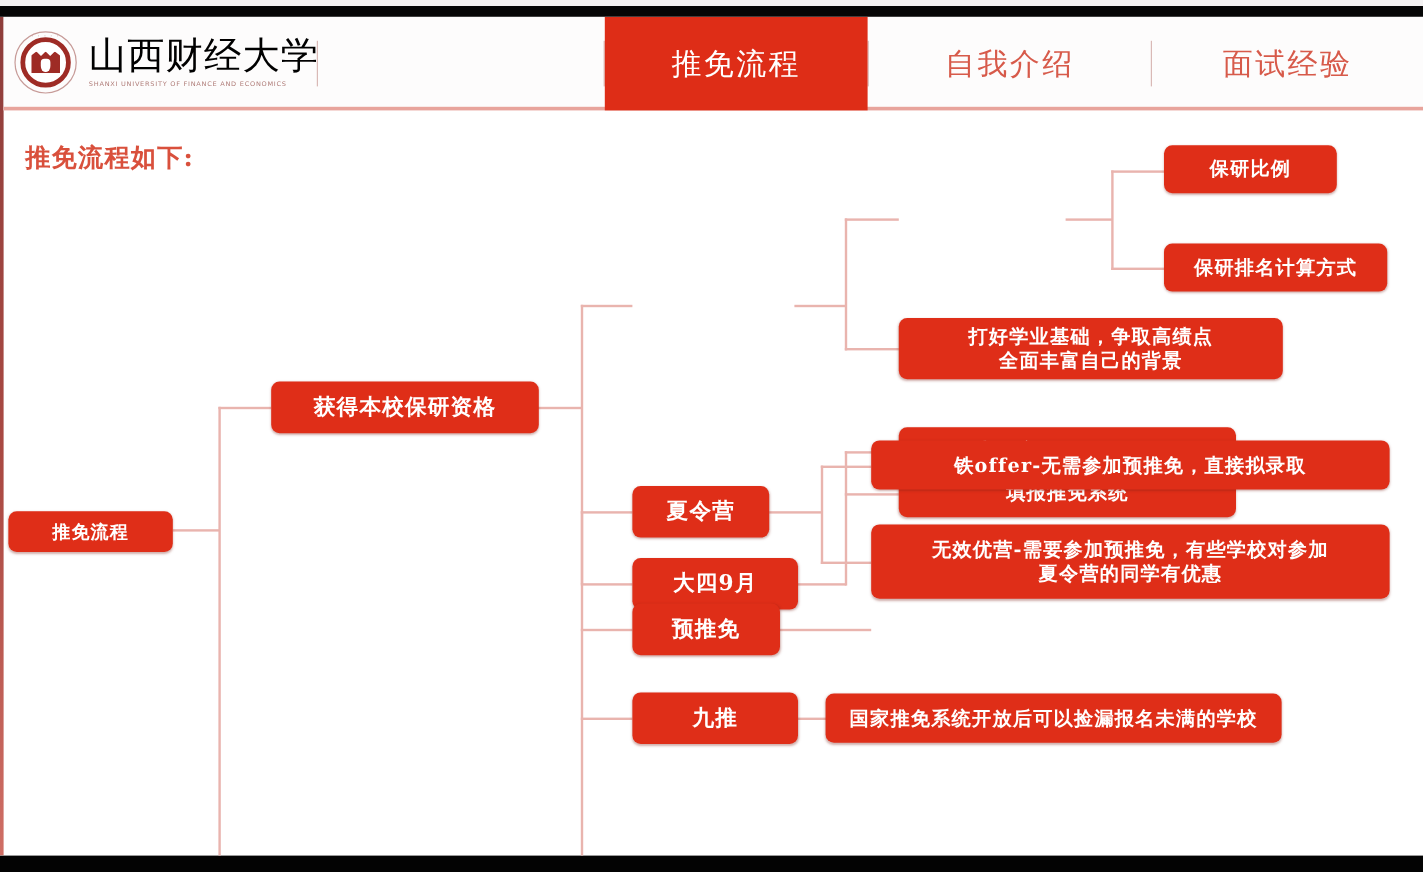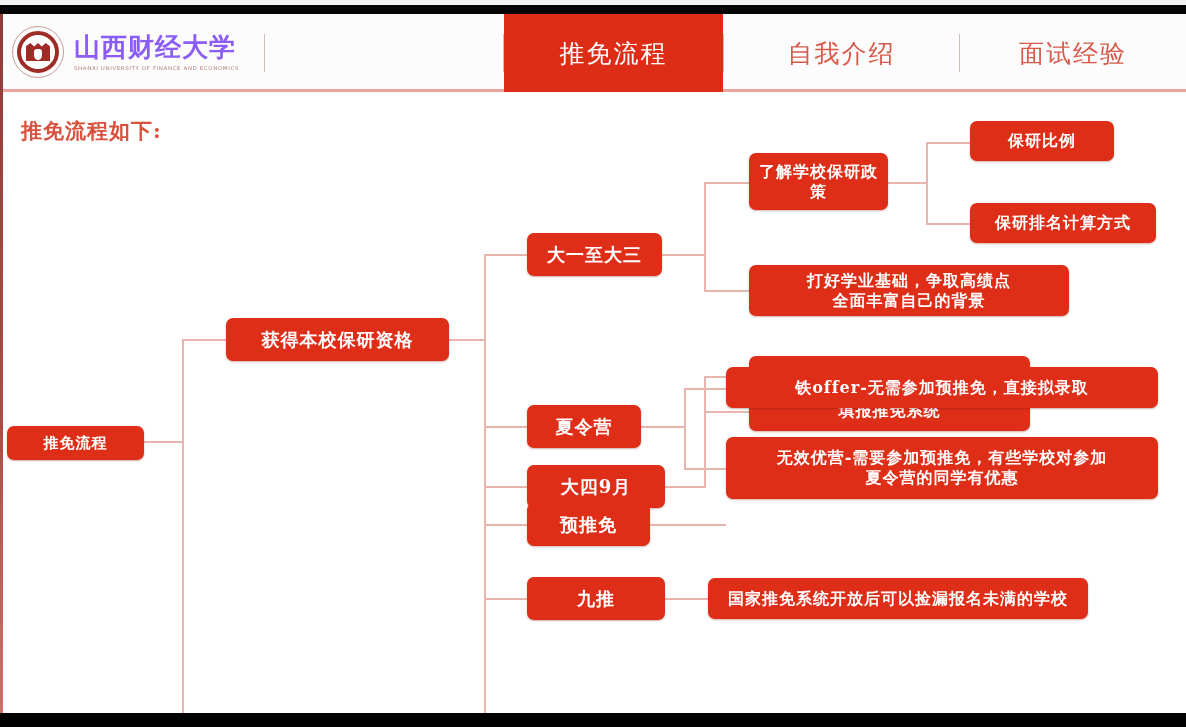--- a/index.html
+++ b/index.html
@@ -90,23 +90,23 @@
     font-size: 5px; color: #c08f8c;
     text-align: center; line-height: 8px; letter-spacing: 1px;
     white-space: nowrap; overflow: hidden;
   }
   .logo-text {
     margin-left: 9px;
     display: flex; flex-direction: column; justify-content: center;
   }
   .logo-cn {
     font-family: "DejaVu Serif", "Liberation Serif", serif;
-    font-size: 26px;
-    font-weight: 700;
-    color: #8b5cf6;
+    font-size: 31px;
+    font-weight: 400;
+    color: #000000;
     letter-spacing: 1px;
     line-height: 1.1;
     white-space: nowrap;
   }
   .logo-en {
     font-size: 5.5px;
     color: #b07d79;
     letter-spacing: .6px;
     margin-top: 3px;
     white-space: nowrap;
@@ -264,31 +264,25 @@
       <div class="ln h" style="left:650px;  top:506px; width:76px"></div>
 
       <div class="node sz-root" style="left:7px; top:334px; width:137px; height:34px">
         <span>推免流程</span>
       </div>
 
       <div class="node sz-l2" style="left:226px; top:226px; width:223px; height:43px">
         <span>获得本校保研资格</span>
       </div>
 
-      <div class="node sz-l3" style="left:527px; top:141px; width:135px; height:43px">
-        <span>大一至大三</span>
-      </div>
 
       <div class="node sz-l3" style="left:527px; top:373px; width:138px; height:43px">
         <span>大四9月</span>
       </div>
 
-      <div class="node sz-leaf" style="left:749px; top:61px; width:139px; height:57px">
-        <span>了解学校保研政策</span>
-      </div>
 
       <div class="node sz-leaf" style="left:970px; top:29px; width:144px; height:40px">
         <span>保研比例</span>
       </div>
 
       <div class="node sz-leaf" style="left:970px; top:111px; width:186px; height:40px">
         <span>保研排名计算方式</span>
       </div>
 
       <div class="node sz-leaf" style="left:749px; top:173px; width:320px; height:51px">
@@ -317,19 +311,19 @@
 
       <div class="node sz-l3" style="left:527px; top:411px; width:123px; height:43px">
         <span>预推免</span>
       </div>
 
 
       <div class="node sz-l3" style="left:527px; top:485px; width:138px; height:43px">
         <span>九推</span>
       </div>
 
-      <div class="node sz-leaf" style="left:708px; top:486px; width:380px; height:41px">
+      <div class="node sz-leaf" style="left:688px; top:486px; width:380px; height:41px">
         <span>国家推免系统开放后可以捡漏报名未满的学校</span>
       </div>
 
     </div>
   </div>
 </div>
 
 </body></html>

